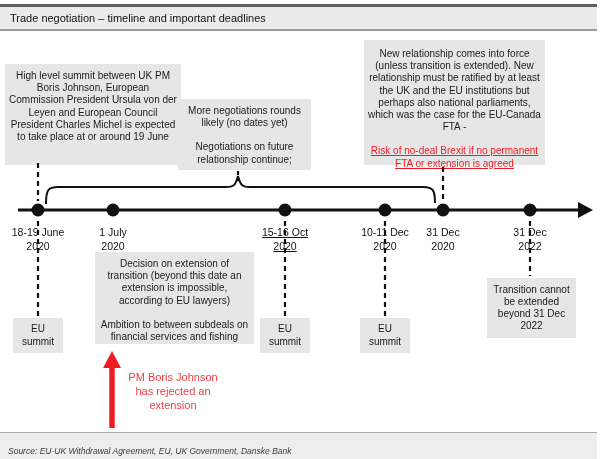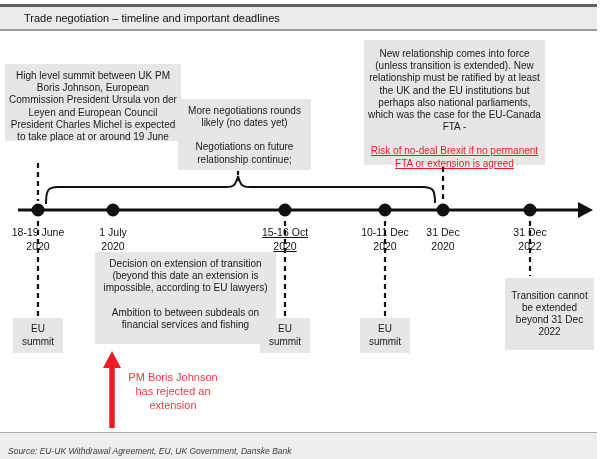--- a/index.html
+++ b/index.html
@@ -1,32 +1,32 @@
 <!DOCTYPE html>
 <html><head>
 <meta charset="utf-8">
 <style>
   html,body{margin:0;padding:0;background:#fff;}
   .frame{position:relative;width:600px;height:459px;background:#ffffff;
          font-family:"Liberation Sans","DejaVu Sans",sans-serif;color:#1a1a1a;overflow:hidden;}
 
   .titlebar{position:absolute;left:0;top:4px;width:597px;height:27px;box-sizing:border-box;
             background:#ebebeb;border-top:3px solid #5f5f5f;border-bottom:2px solid #9d9d9d;
-            display:flex;align-items:center;padding-left:24px;font-size:11px;color:#111;}
+            display:flex;align-items:center;padding-left:10px;font-size:11px;color:#111;}
 
   .gbox{position:absolute;box-sizing:border-box;background:#e6e6e6;text-align:center;
         font-size:10px;line-height:1.22;padding:6px 4px;}
   .gbox .para + .para{margin-top:12px;}
 
-  .box-summit-june{left:5px;top:64px;width:176px;height:77px;}
+  .box-summit-june{left:5px;top:64px;width:176px;height:101px;}
   .box-negotiations{left:178px;top:99px;width:133px;height:71px;}
   .box-new-relationship{left:364px;top:40px;width:181px;height:125px;padding-top:8px;}
-  .box-decision{left:95px;top:252px;width:181px;height:92px;}
+  .box-decision{left:95px;top:252px;width:159px;height:92px;}
   .box-eu-summit{width:50px;height:35px;top:318px;display:flex;align-items:center;justify-content:center;padding:8px;}
-  .box-transition{left:487px;top:278px;width:89px;height:72px;display:flex;align-items:center;justify-content:center;margin-left:18px;}
+  .box-transition{left:487px;top:278px;width:89px;height:60px;display:flex;align-items:center;justify-content:center;}
 
   .risk{color:#ed1c24;font-weight:normal;text-decoration:underline;}
 
   .date-label{position:absolute;top:226px;transform:translateX(-50%);text-align:center;
               font-size:10.5px;line-height:1.3;color:#111;white-space:nowrap;}
 
   .red-note{position:absolute;left:118px;top:371px;width:110px;text-align:center;
             font-size:11px;line-height:1.25;color:#f23a40;}
 
   .sourcebar{position:absolute;left:0;top:432px;width:597px;height:37px;box-sizing:border-box;

